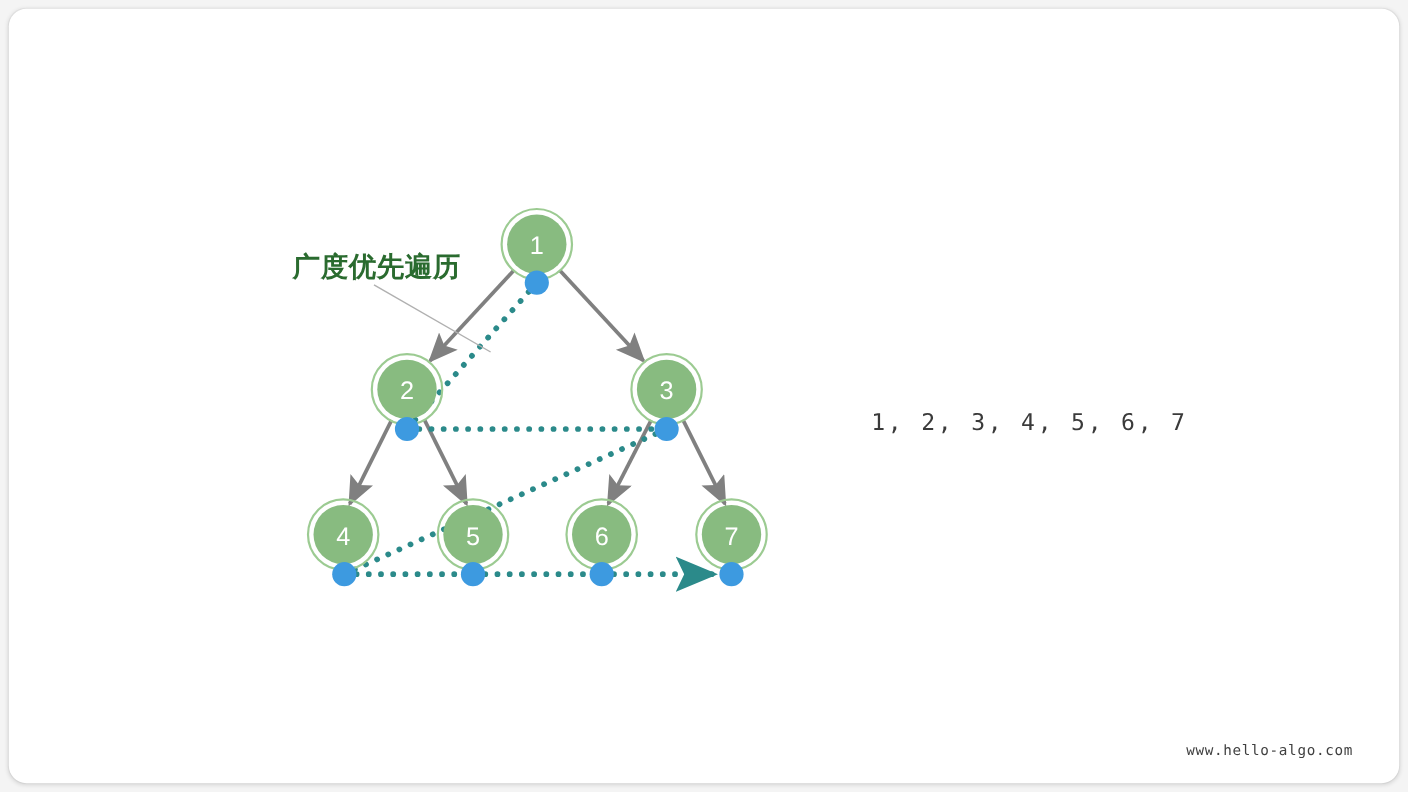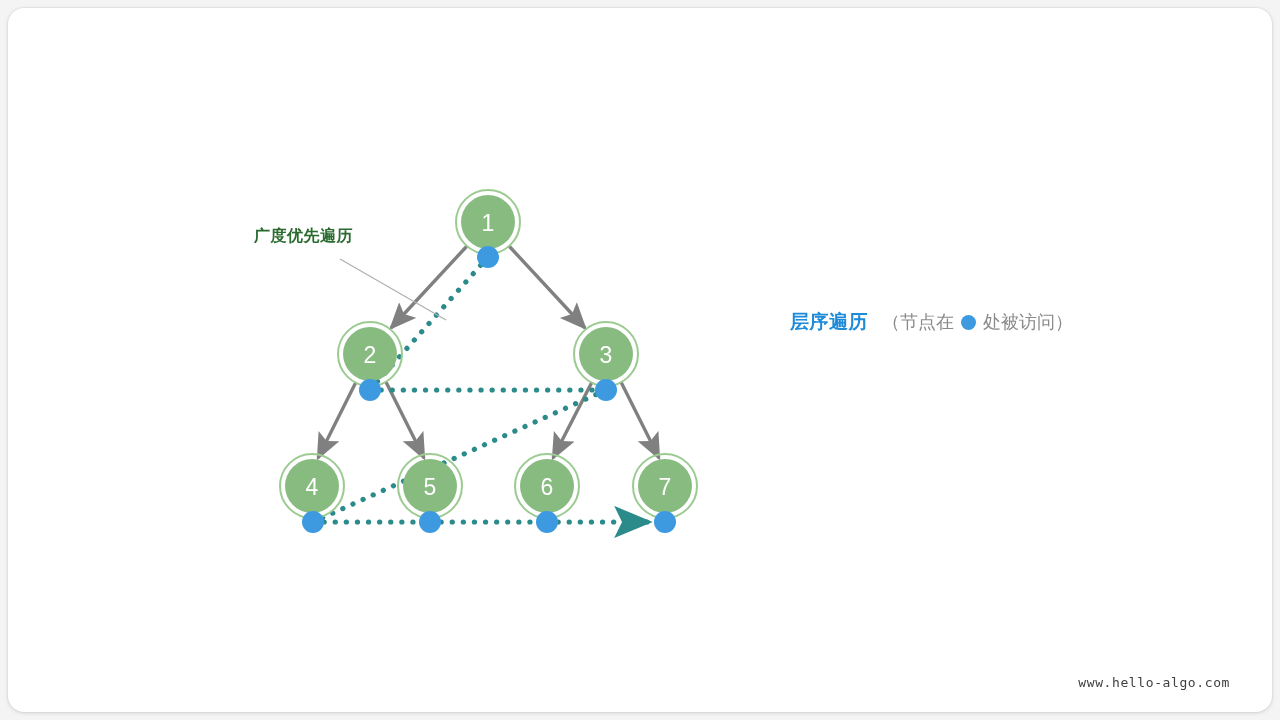--- a/index.html
+++ b/index.html
@@ -38,23 +38,23 @@
   }
   .node-num {
     font-family: "Liberation Sans", "DejaVu Sans", sans-serif;
     font-size: 23px;
     fill: #ffffff;
     text-anchor: middle;
     dominant-baseline: central;
   }
   .bfs-label {
     position: absolute;
-    left: 246px;
+    left: 258px;
     top: 218px;
-    font-size: 16px;
+    font-size: 25px;
     font-weight: bold;
     color: #2a6b2f;
     letter-spacing: 0.5px;
     white-space: nowrap;
   }
   .legend {
     position: absolute;
     left: 782px;
     top: 301px;
     display: flex;
@@ -183,26 +183,19 @@
         <circle cx="598" cy="382" r="11" fill="#3d9ae0"></circle>
         <circle cx="305" cy="514" r="11" fill="#3d9ae0"></circle>
         <circle cx="422" cy="514" r="11" fill="#3d9ae0"></circle>
         <circle cx="539" cy="514" r="11" fill="#3d9ae0"></circle>
         <circle cx="657" cy="514" r="11" fill="#3d9ae0"></circle>
       </g>
     </svg>
 
     <div class="bfs-label">广度优先遍历</div>
 
-    <div class="legend">
-      <span class="legend-title">层序遍历</span>
-      <span class="legend-note">
-        <span>（节点在</span>
-        <span class="legend-dot"></span>
-        <span>处被访问）</span>
-      </span>
-    </div>
-
+
+    <div class="sequence">1,  2,  3,  4,  5,  6,  7</div>
 
     <div class="watermark">www.hello-algo.com</div>
 
   </div>
 </div>
 
 </body></html>

